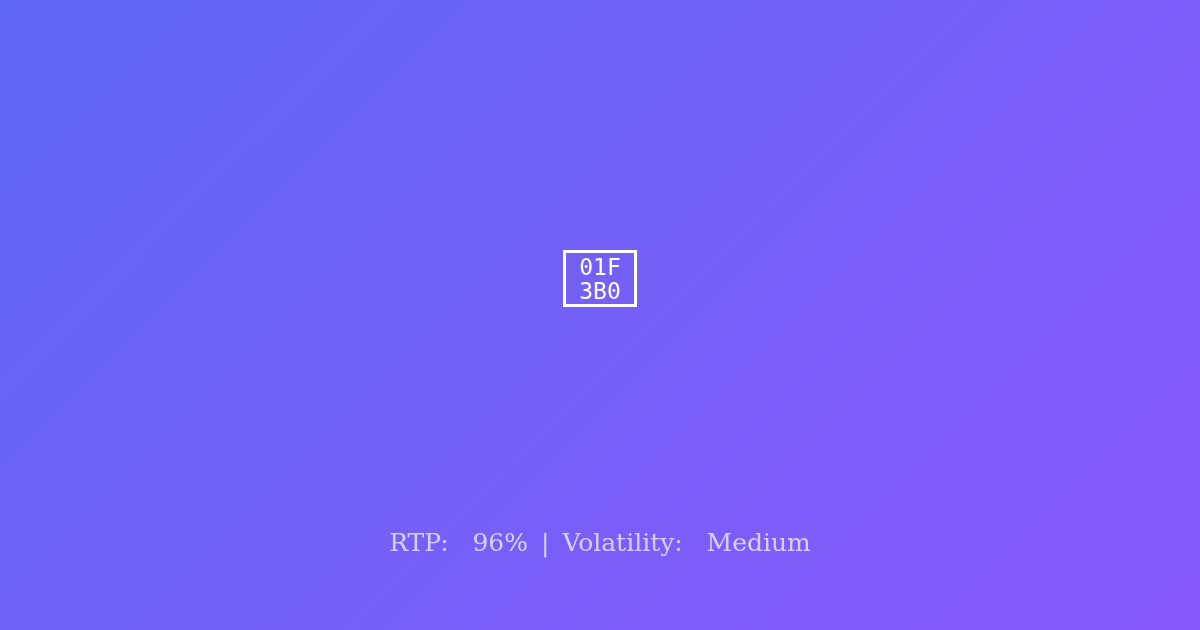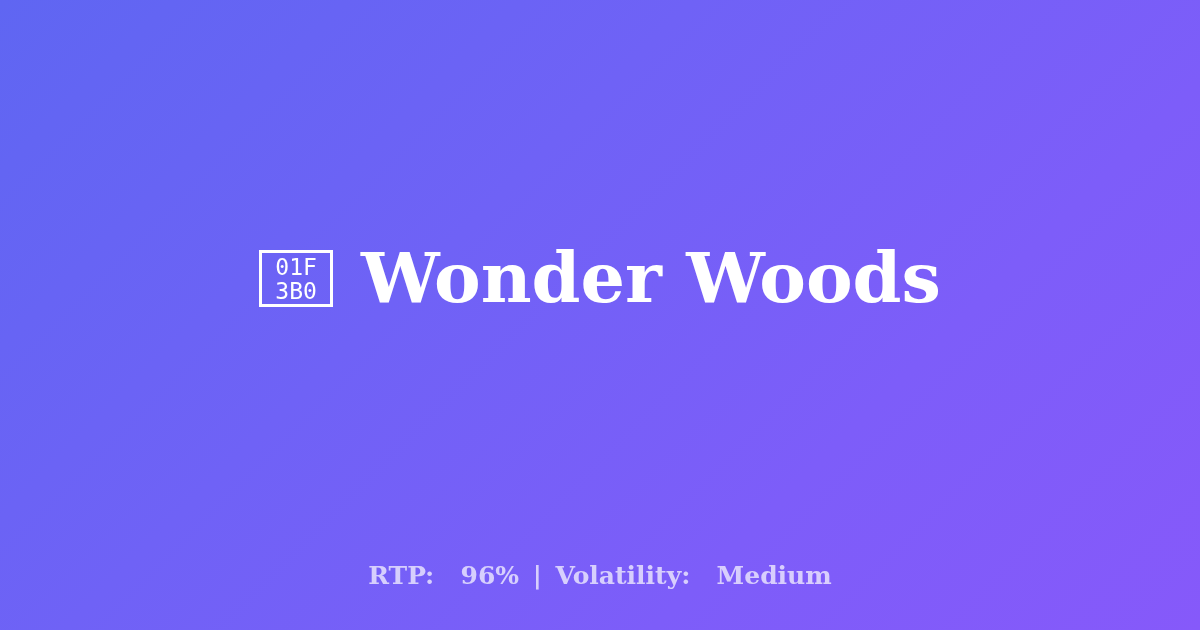--- a/index.html
+++ b/index.html
@@ -91,45 +91,43 @@
   }
 
   
   .meta {
     position: absolute;
     left: 0;
     right: 0;
     top: 526px;
     text-align: center;
     font-family: "DejaVu Serif", "Liberation Serif", serif;
-    font-weight: 700;
+    font-weight: 400;
     font-size: 25px;
     line-height: 34px;
     color: rgba(255, 255, 255, 0.70);
     white-space: nowrap;
-    margin-top: 33px;
   }
 
   .meta-sep {
     padding: 0 5px;
   }
 </style>
 </head>
 <body>
 
 <div class="og-card">
 
   <div class="title-row">
 
     <span class="tofu">
       <span class="tofu-row">01F</span>
       <span class="tofu-row">3B0</span>
     </span>
 
-    <h1 class="title-text">Wonder Woods</h1>
 
   </div>
 
 
   <div class="meta">
     <span>RTP:</span>
     <span>&nbsp;</span>
     <span>96%</span>
     <span class="meta-sep">|</span>
     <span>Volatility:</span>

